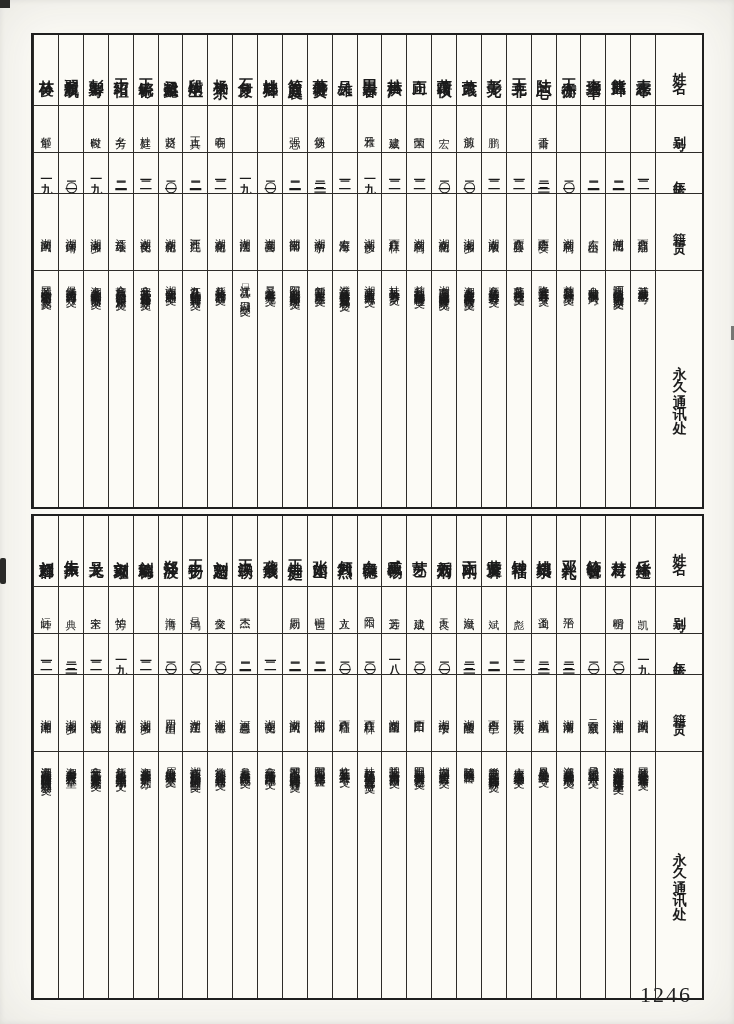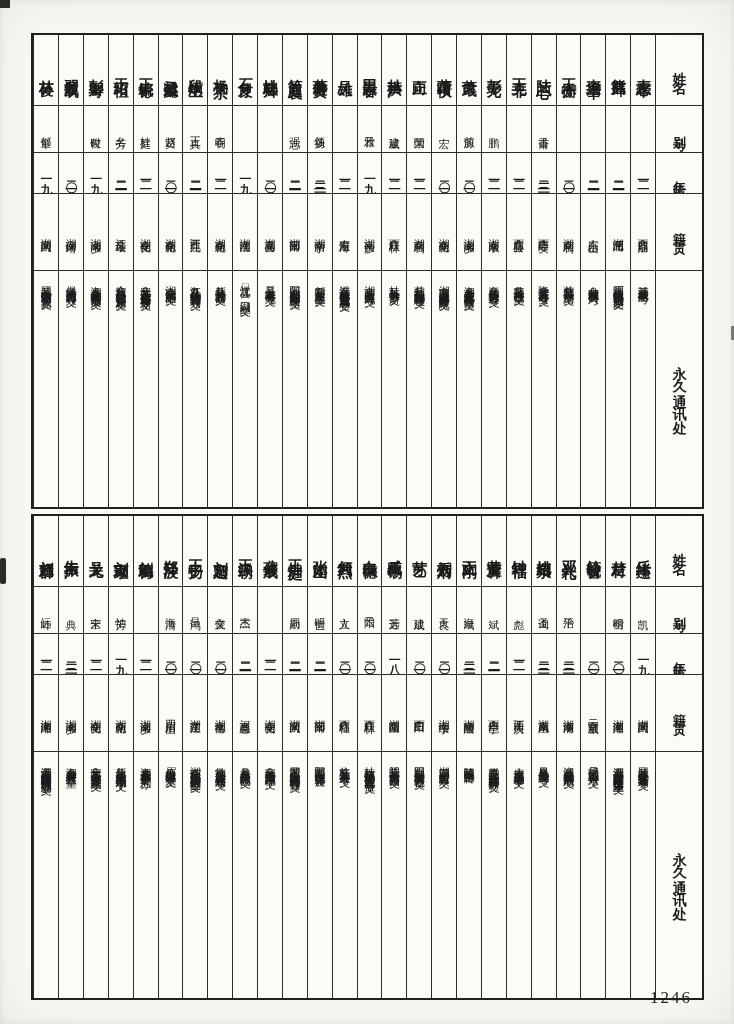--- a/index.html
+++ b/index.html
@@ -49,21 +49,21 @@
   .c-place .vtext{margin:auto;font-size:11px;line-height:12px;letter-spacing:1px;}
   .c-addr .vtext{margin:0 auto;padding-top:6px;font-size:11px;line-height:12.5px;letter-spacing:1px;max-height:100%;}
   .header-col .cell .vtext{margin:auto;font-weight:bold;font-size:14px;}
   .header-col .c-name .vtext{letter-spacing:9px;}
   .header-col .c-alias .vtext{letter-spacing:3px;font-size:13px;}
   .header-col .c-age .vtext{letter-spacing:2px;font-size:13px;}
   .header-col .c-place .vtext{letter-spacing:9px;font-size:13px;}
   .header-col .c-addr .vtext{letter-spacing:14px;padding-top:0;font-size:14px;margin:auto;}
   .page-number{
     position:absolute;right:42px;bottom:16px;
-    font-size:17px;letter-spacing:2px;color:#222;
+    font-size:22px;letter-spacing:2px;color:#222;
     font-family:"Liberation Serif","DejaVu Serif",serif;
   }
   .artifact{position:absolute;background:#2a2a28;}
   .artifact.a1{left:0;top:558px;width:6px;height:26px;border-radius:2px;}
   .artifact.a2{left:0;top:0;width:10px;height:8px;}
   .artifact.a3{right:0;top:326px;width:3px;height:14px;opacity:.6;}
 </style>
 </head>
 <body>
 

